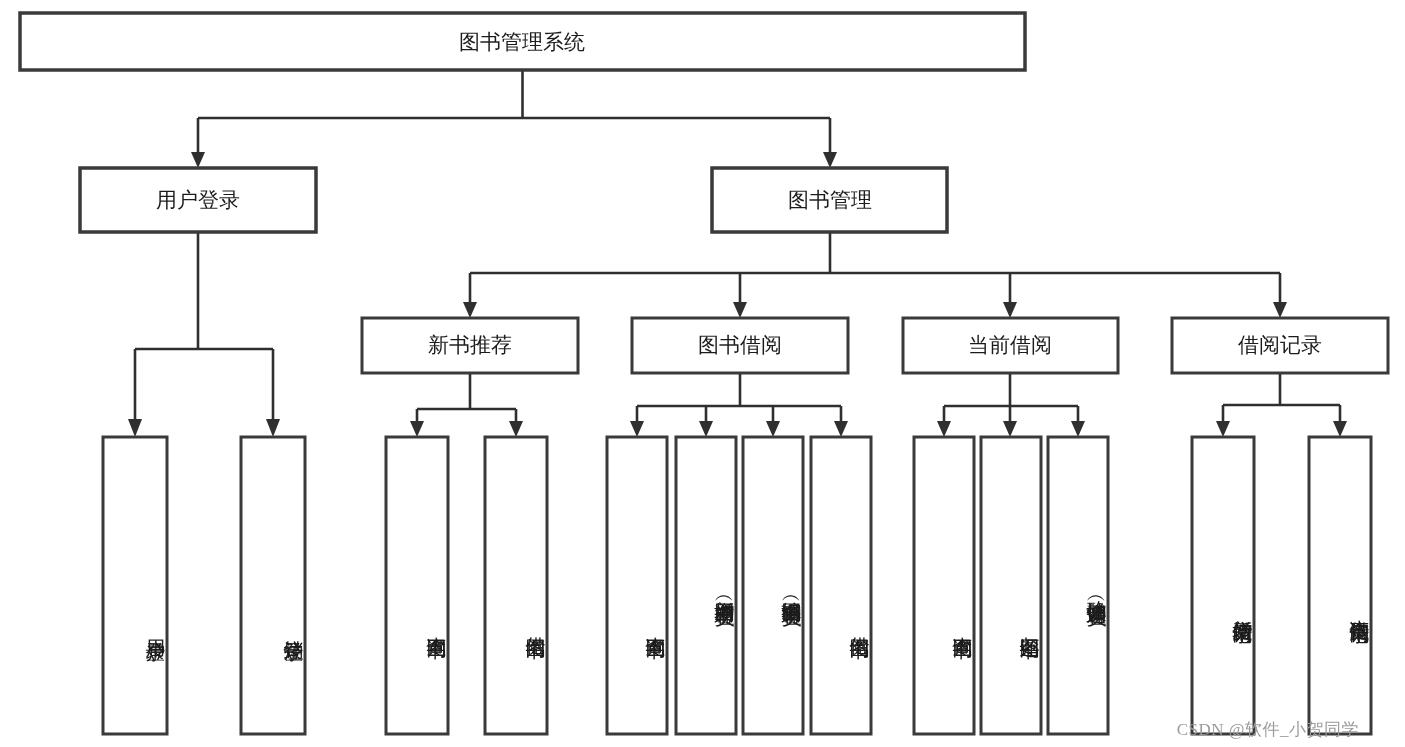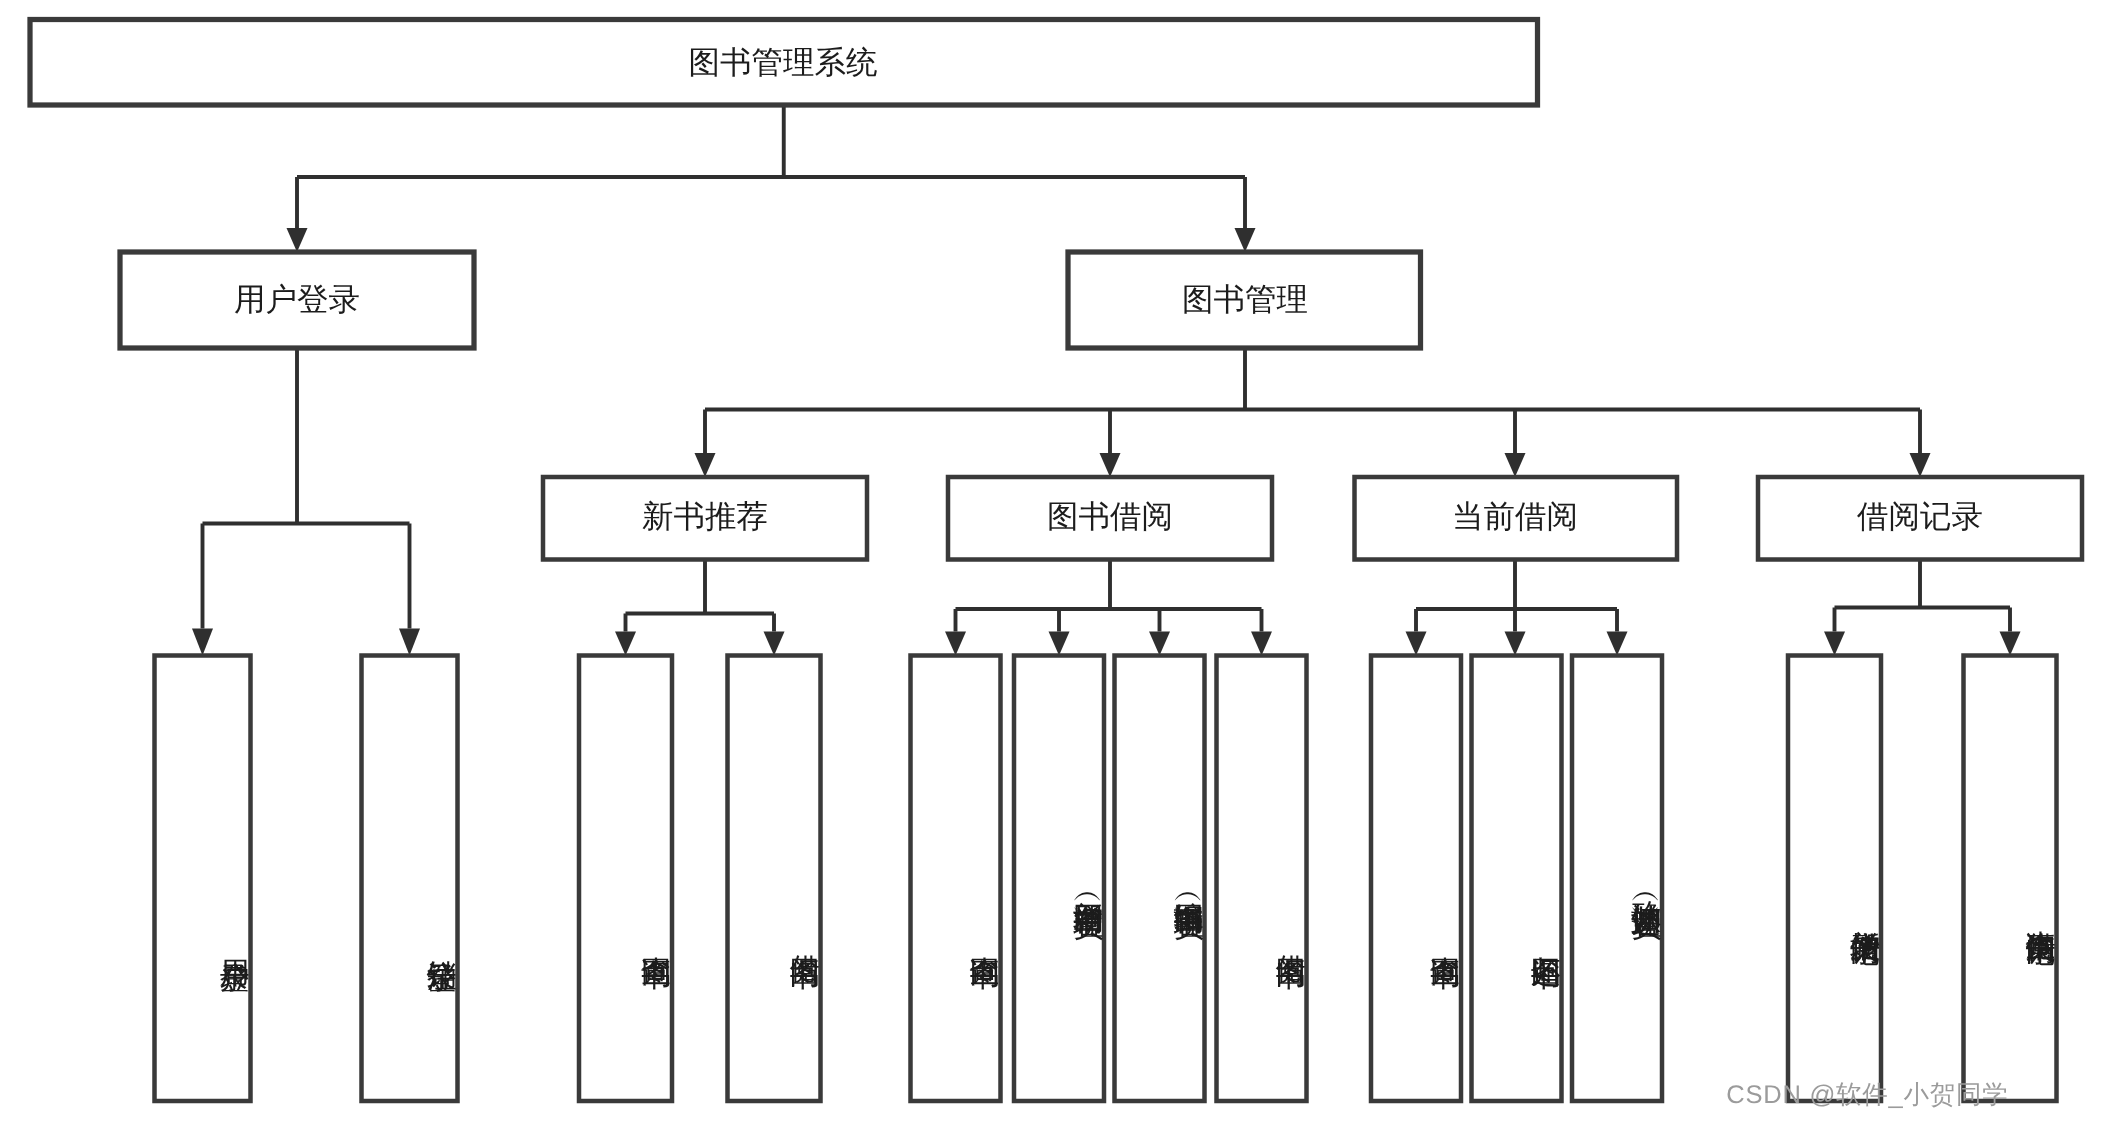--- a/index.html
+++ b/index.html
@@ -11,22 +11,22 @@
   .node-rect-thick{fill:#ffffff;stroke:#3a3a3a;stroke-width:3.5;}
   .edge{fill:none;stroke:#2f2f2f;stroke-width:2.6;}
   .arrowhead{fill:#2f2f2f;stroke:none;}
   .node-label{font-family:"Liberation Sans","DejaVu Sans",sans-serif;
               fill:#1c1c1c;font-size:21px;text-anchor:middle;dominant-baseline:middle;}
   .leaf-label{position:absolute;writing-mode:vertical-rl;text-orientation:upright;
               font-size:20px;color:#1c1c1c;line-height:1.18;letter-spacing:1px;
               display:flex;align-items:flex-start;justify-content:center;
               font-family:"Liberation Sans","DejaVu Sans",sans-serif;
               pointer-events:none;white-space:nowrap;}
-  .watermark{position:absolute;right:24px;bottom:6px;font-size:17px;color:#9b9b9b;
-             font-family:Liberation Sans, sans-serif;letter-spacing:.5px;text-align:right;}
+  .watermark{position:absolute;right:4px;bottom:6px;font-size:17px;color:#9b9b9b;
+             font-family:Liberation Serif, serif;letter-spacing:.5px;text-align:right;}
 </style>
 </head>
 <body>
 
 <div id="stage">
 
   <svg id="diagram" viewBox="0 0 1405 747">
     <defs>
       <marker id="arrow" viewBox="0 0 12 14" refX="6" refY="13" markerWidth="12" markerHeight="14" orient="auto-start-reverse" markerUnits="userSpaceOnUse">
         <path d="M0,0 L12,0 L6,14 Z" class="arrowhead"></path>

